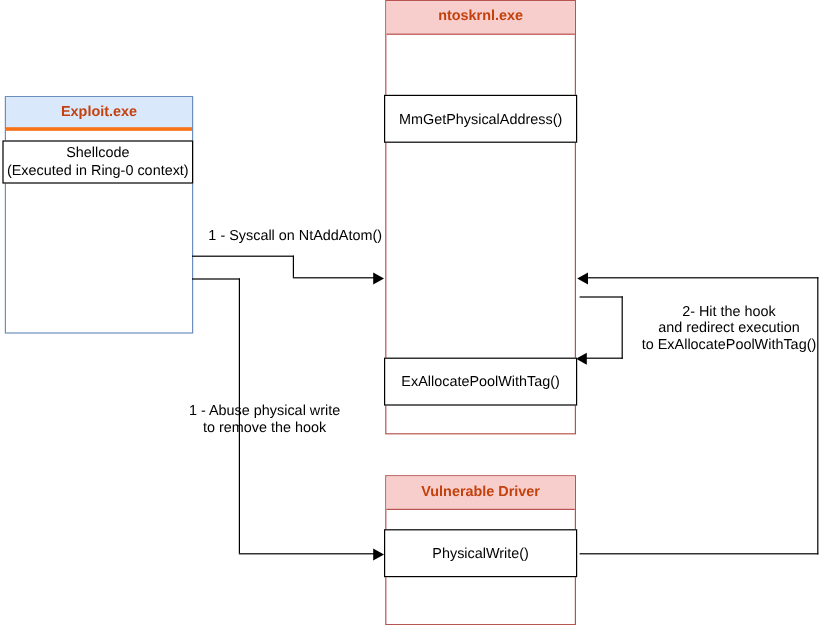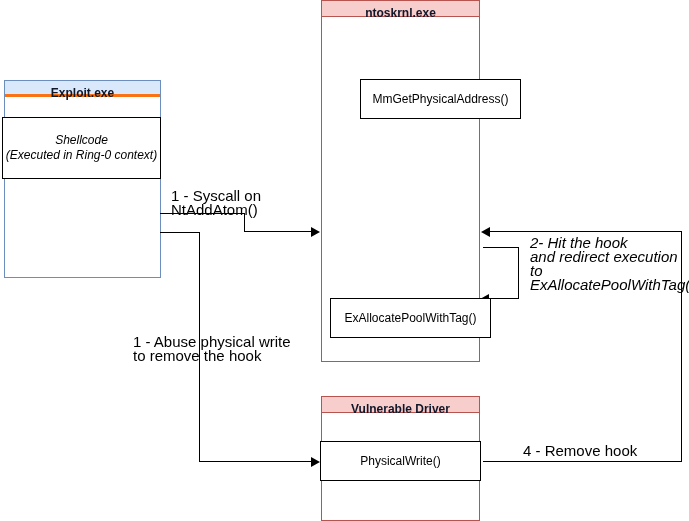--- a/index.html
+++ b/index.html
@@ -26,26 +26,26 @@
     background: #ffffff;
   }
   .container-box.blue  { border: 1px solid #6c8ebf; }
   .container-box.red   { border: 1px solid #b85450; }
 
   .container-title {
     position: absolute;
     left: 0;
     top: 0;
     right: 0;
-    height: 16px;
+    height: 28px;
     line-height: 24px;
     text-align: center;
     font-weight: bold;
     font-size: 12px;
-    color: #0f172a;
+    color: #c2410c;
     box-sizing: border-box;
   }
   .container-title.blue {
     background: #dae8fc;
     border-bottom: 3px solid #f97316;
   }
   .container-title.red {
     background: #f8cecc;
     border-bottom: 1px solid #b85450;
   }
@@ -85,23 +85,24 @@
   }
   .arrow-left {
     border-top: 5px solid transparent;
     border-bottom: 5px solid transparent;
     border-right: 9px solid #000000;
   }
 
   
   .edge-label {
     position: absolute;
-    font-size: 15px;
+    font-size: 12px;
     line-height: 14px;
     color: #000000;
+    text-align: center;
     background: transparent;
     white-space: pre-line;
     z-index: 5;
   }
 </style>
 </head>
 <body>
 
 <div id="canvas">
 
@@ -115,40 +116,39 @@
   <div class="abs ln v-ln" style="left:199px; top:232px; height:229px;"></div>
   <div class="abs ln h-ln" style="left:199px; top:461px; width:116px;"></div>
   <div class="abs arrow arrow-right" style="left:311px; top:457px;"></div>
   <div class="edge-label" style="left: 133px; top: 335px; width: 175px; white-space: pre-line;">1 - Abuse physical write
 to remove the hook</div>
 
   <div class="abs ln h-ln" style="left:483px; top:247px; width:36px;"></div>
   <div class="abs ln v-ln" style="left:518px; top:247px; height:52px;"></div>
   <div class="abs ln h-ln" style="left:488px; top:298px; width:31px;"></div>
   <div class="abs arrow arrow-left" style="left:480px; top:294px;"></div>
-  <div class="edge-label" style="left: 530px; top: 236px; width: 155px; white-space: pre-line; font-style: italic;">2- Hit the hook
+  <div class="edge-label" style="left: 530px; top: 252px; width: 155px; white-space: pre-line;">2- Hit the hook
 and redirect execution
 to ExAllocatePoolWithTag()</div>
 
   <div class="abs ln h-ln" style="left:483px; top:461px; width:199px;"></div>
   <div class="abs ln v-ln" style="left:681px; top:231px; height:231px;"></div>
   <div class="abs ln h-ln" style="left:489px; top:231px; width:193px;"></div>
   <div class="abs arrow arrow-left" style="left:481px; top:227px;"></div>
-  <div class="edge-label" style="left:523px; top:444px; width:150px;">4 - Remove hook</div>
 
   <div class="abs container-box blue" style="left:4px; top:80px; width:157px; height:198px;">
     <div class="container-title blue">Exploit.exe</div>
   </div>
-  <div class="abs inner-box" style="left: 2px; top: 117px; width: 159px; height: 62px; white-space: pre-line; font-style: italic;">Shellcode
+  <div class="abs inner-box" style="left: 2px; top: 117px; width: 159px; height: 36px; white-space: pre-line;">Shellcode
 (Executed in Ring-0 context)</div>
 
   <div class="abs container-box red" style="left:321px; top:0px; width:159px; height:362px;">
     <div class="container-title red">ntoskrnl.exe</div>
   </div>
-  <div class="abs inner-box" style="left:320px; top:79px; width:161px; height:40px;margin-left:40px;">MmGetPhysicalAddress()</div>
-  <div class="abs inner-box" style="left:320px; top:298px; width:161px; height:40px;margin-left:10px;">ExAllocatePoolWithTag()</div>
+  <div class="abs inner-box" style="left:320px; top:79px; width:161px; height:40px;">MmGetPhysicalAddress()</div>
+  <div class="abs inner-box" style="left:320px; top:298px; width:161px; height:40px;">ExAllocatePoolWithTag()</div>
 
   <div class="abs inner-box" style="left:320px; top:441px; width:161px; height:40px;">PhysicalWrite()</div>
   <div class="abs container-box red" style="left:321px; top:396px; width:159px; height:125px;">
     <div class="container-title red">Vulnerable Driver</div>
   </div>
 
 </div>
 
 </body></html>

